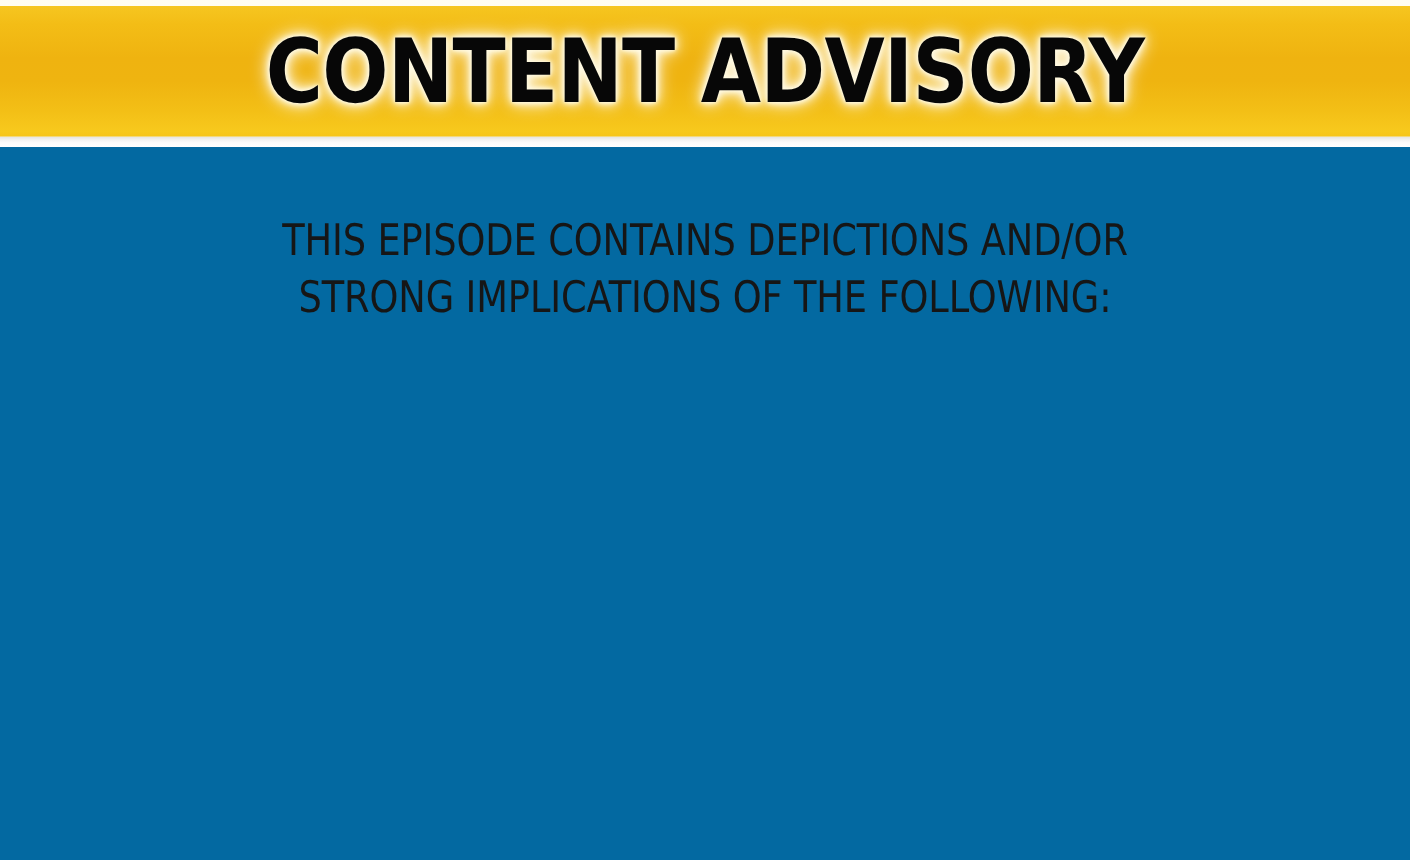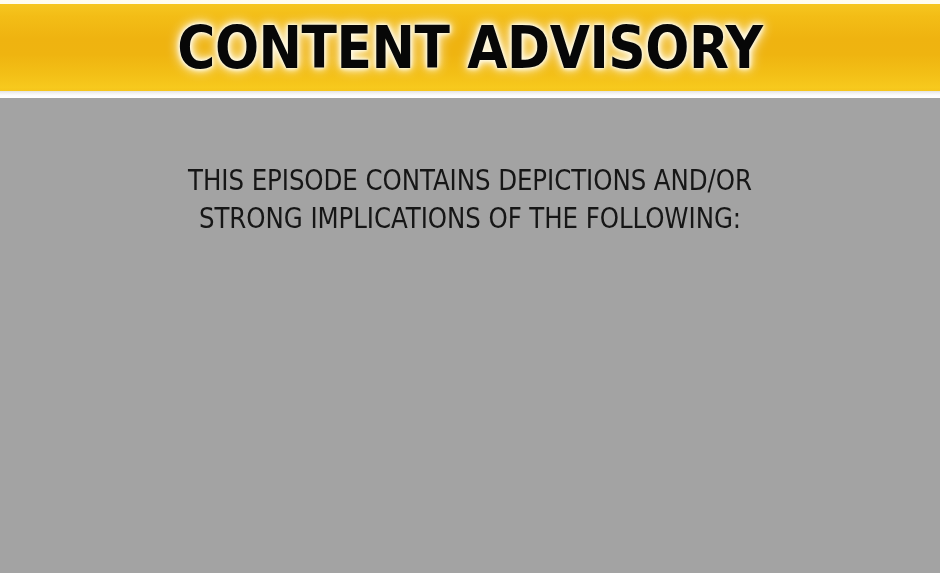--- a/index.html
+++ b/index.html
@@ -10,21 +10,21 @@
   }
   body {
     font-family: "Liberation Sans", sans-serif;
     -webkit-font-smoothing: antialiased;
   }
 
   #slide {
     position: relative;
     width: 940px;
     height: 573px;
-    background: #a3a3a3;
+    background: #0369a1;
     overflow: hidden;
   }
 
   
   #banner-wrap {
     position: absolute;
     left: 0;
     top: 0;
     width: 940px;
     height: 98px;
@@ -106,21 +106,20 @@
     width: 940px;
     height: 475px;
   }
 
   .intro-block {
     position: absolute;
     left: 0;
     top: 43px;
     width: 940px;
     text-align: center;
-    margin-top: 20px;
   }
 
   .intro-line {
     font-family: "DejaVu Sans", sans-serif;
     font-size: 29px;
     font-weight: normal;
     line-height: 38px;
     color: #161616;
     letter-spacing: -0.1px;
     white-space: nowrap;

